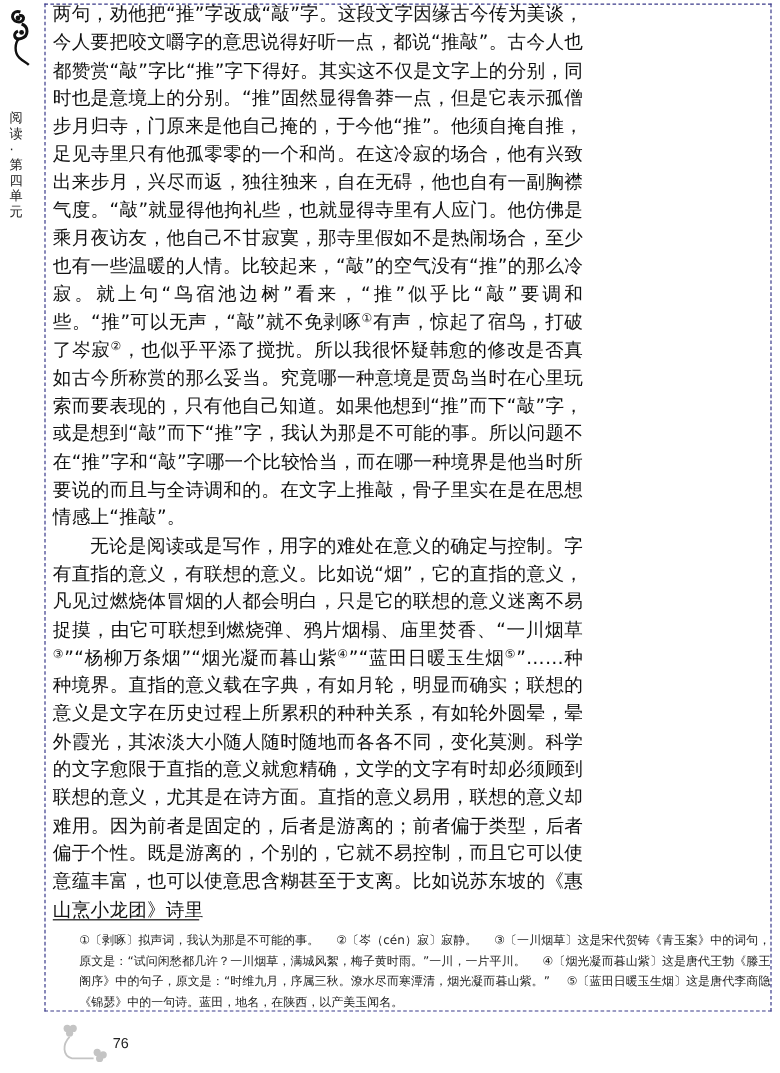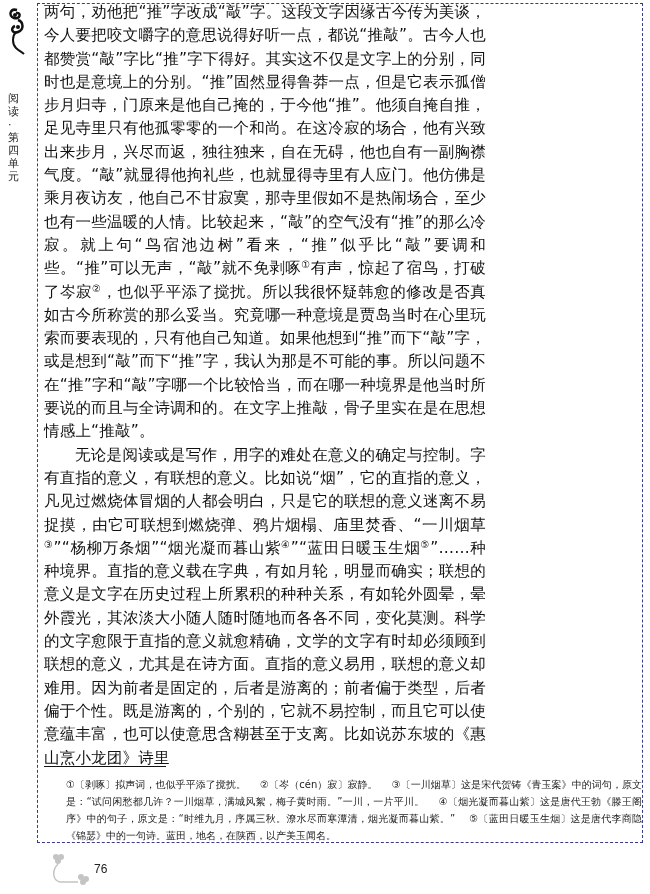--- a/index.html
+++ b/index.html
@@ -67,21 +67,21 @@
     <span>两句，劝他把“推”字改成“敲”字。这段文字因缘古今传为美谈，今人要把咬文嚼字的意思说得好听一点，都说“推敲”。古今人也都赞赏“敲”字比“推”字下得好。其实这不仅是文字上的分别，同时也是意境上的分别。“推”固然显得鲁莽一点，但是它表示孤僧步月归寺，门原来是他自己掩的，于今他“推”。他须自掩自推，足见寺里只有他孤零零的一个和尚。在这冷寂的场合，他有兴致出来步月，兴尽而返，独往独来，自在无碍，他也自有一副胸襟气度。“敲”就显得他拘礼些，也就显得寺里有人应门。他仿佛是乘月夜访友，他自己不甘寂寞，那寺里假如不是热闹场合，至少也有一些温暖的人情。比较起来，“敲”的空气没有“推”的那么冷寂。就上句“鸟宿池边树”看来，“推”似乎比“敲”要调和些。“推”可以无声，“敲”就不免剥啄</span><sup class="fn">①</sup><span>有声，惊起了宿鸟，打破了岑寂</span><sup class="fn">②</sup><span>，也似乎平添了搅扰。所以我很怀疑韩愈的修改是否真如古今所称赏的那么妥当。究竟哪一种意境是贾岛当时在心里玩索而要表现的，只有他自己知道。如果他想到“推”而下“敲”字，或是想到“敲”而下“推”字，我认为那是不可能的事。所以问题不在“推”字和“敲”字哪一个比较恰当，而在哪一种境界是他当时所要说的而且与全诗调和的。在文字上推敲，骨子里实在是在思想情感上“推敲”。</span>
   </p>
   <p class="indent">
     <span>无论是阅读或是写作，用字的难处在意义的确定与控制。字有直指的意义，有联想的意义。比如说“烟”，它的直指的意义，凡见过燃烧体冒烟的人都会明白，只是它的联想的意义迷离不易捉摸，由它可联想到燃烧弹、鸦片烟榻、庙里焚香、“一川烟草</span><sup class="fn">③</sup><span>”“杨柳万条烟”“烟光凝而暮山紫</span><sup class="fn">④</sup><span>”“蓝田日暖玉生烟</span><sup class="fn">⑤</sup><span>”……种种境界。直指的意义载在字典，有如月轮，明显而确实；联想的意义是文字在历史过程上所累积的种种关系，有如轮外圆晕，晕外霞光，其浓淡大小随人随时随地而各各不同，变化莫测。科学的文字愈限于直指的意义就愈精确，文学的文字有时却必须顾到联想的意义，尤其是在诗方面。直指的意义易用，联想的意义却难用。因为前者是固定的，后者是游离的；前者偏于类型，后者偏于个性。既是游离的，个别的，它就不易控制，而且它可以使意蕴丰富，也可以使意思含糊甚至于支离。比如说苏东坡的《惠山烹小龙团》诗里</span>
   </p>
 </div>
 
 <div class="fn-rule"></div>
 
 <div class="footnotes">
-  <span>①〔剥啄〕拟声词，也似乎平添了搅扰。</span><span class="gap"></span><span>②〔岑（cén）寂〕寂静。</span><span class="gap"></span><span>③〔一川烟草〕这是宋代贺铸《青玉案》中的词句，原文是：“试问闲愁都几许？一川烟草，满城风絮，梅子黄时雨。”一川，一片平川。</span><span class="gap"></span><span>④〔烟光凝而暮山紫〕这是唐代王勃《滕王阁序》中的句子，原文是：“时维九月，序属三秋。潦水尽而寒潭清，烟光凝而暮山紫。”</span><span class="gap"></span><span>⑤〔蓝田日暖玉生烟〕这是唐代李商隐《锦瑟》中的一句诗。蓝田，地名，在陕西，以产美玉闻名。</span>
+  <span>①〔剥啄〕拟声词，我认为那是不可能的事。</span><span class="gap"></span><span>②〔岑（cén）寂〕寂静。</span><span class="gap"></span><span>③〔一川烟草〕这是宋代贺铸《青玉案》中的词句，原文是：“试问闲愁都几许？一川烟草，满城风絮，梅子黄时雨。”一川，一片平川。</span><span class="gap"></span><span>④〔烟光凝而暮山紫〕这是唐代王勃《滕王阁序》中的句子，原文是：“时维九月，序属三秋。潦水尽而寒潭清，烟光凝而暮山紫。”</span><span class="gap"></span><span>⑤〔蓝田日暖玉生烟〕这是唐代李商隐《锦瑟》中的一句诗。蓝田，地名，在陕西，以产美玉闻名。</span>
 </div>
 
 <div class="page-num-wrap">
   <svg width="44" height="36" viewBox="0 0 44 36" style="position:absolute;left:0;top:0">
     <circle cx="8" cy="5" r="3" fill="#c4c4c4"></circle>
     <circle cx="13" cy="5" r="3" fill="#c4c4c4"></circle>
     <circle cx="10" cy="9" r="3" fill="#c4c4c4"></circle>
     <path d="M10 12 C4 18 4 28 12 30 L30 30" fill="none" stroke="#c4c4c4" stroke-width="1.5"></path>
     <circle cx="33" cy="25" r="3" fill="#c4c4c4"></circle>
     <circle cx="38" cy="27" r="3" fill="#c4c4c4"></circle>

